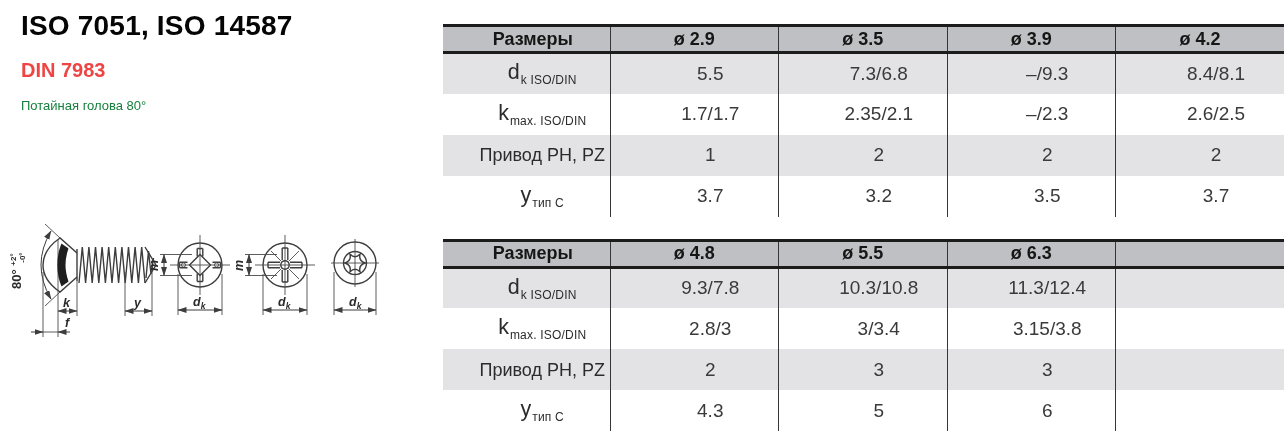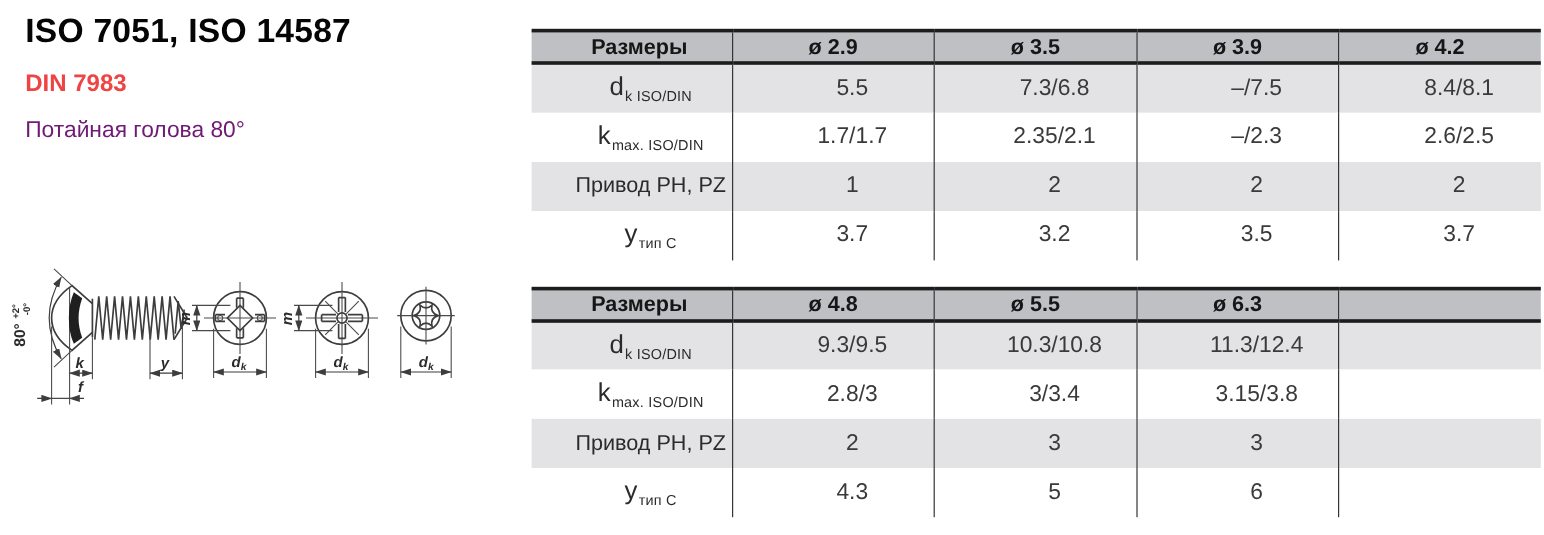--- a/index.html
+++ b/index.html
@@ -11,21 +11,21 @@
   *{box-sizing:border-box;}
   html,body{margin:0;padding:0;}
   body{
     width:1287px;height:446px;background:#ffffff;position:relative;overflow:hidden;
     font-family:"Liberation Sans","DejaVu Sans",sans-serif;color:#222;
   }
   .info{position:absolute;left:21px;top:10px;width:410px;}
   .info h1{margin:0;font-size:28px;line-height:1.15;font-weight:bold;color:#050505;letter-spacing:0.2px;}
   .info h2{margin:17px 0 0;font-size:20px;font-weight:bold;color:#ef4444;}
   .desc{margin:20px 0 0;font-size:20.5px;font-weight:bold;color:#161616;line-height:1.3;}
-  .note{margin:16px 0 0;font-size:19px;font-weight:normal;color:#701a75;}
+  .note{margin:16px 0 0;font-size:13px;font-weight:normal;color:#15803d;}
 
   .tables{position:absolute;left:443px;top:24px;width:841px;}
   table{border-collapse:collapse;table-layout:fixed;width:841px;}
   table + table{margin-top:22px;}
   th,td{padding:0;text-align:center;vertical-align:middle;}
   th{
     background:var(--header-bg);height:27px;
     border-top:3px solid var(--line);border-bottom:3px solid var(--line);
     font-size:18px;font-weight:bold;color:#161616;
   }
@@ -163,21 +163,21 @@
           <th>ø 3.5</th>
           <th>ø 3.9</th>
           <th>ø 4.2</th>
         </tr>
       </thead>
       <tbody>
         <tr>
           <td class="lab"><span class="base">d</span><sub>k ISO/DIN</sub></td>
           <td>5.5</td>
           <td>7.3/6.8</td>
-          <td>–/7.5</td>
+          <td>–/9.3</td>
           <td>8.4/8.1</td>
         </tr>
         <tr>
           <td class="lab"><span class="base">k</span><sub>max. ISO/DIN</sub></td>
           <td>1.7/1.7</td>
           <td>2.35/2.1</td>
           <td>–/2.3</td>
           <td>2.6/2.5</td>
         </tr>
         <tr>
@@ -202,21 +202,21 @@
           <th>Размеры</th>
           <th>ø 4.8</th>
           <th>ø 5.5</th>
           <th>ø 6.3</th>
           <th></th>
         </tr>
       </thead>
       <tbody>
         <tr>
           <td class="lab"><span class="base">d</span><sub>k ISO/DIN</sub></td>
-          <td>9.3/9.5</td>
+          <td>9.3/7.8</td>
           <td>10.3/10.8</td>
           <td>11.3/12.4</td>
           <td></td>
         </tr>
         <tr>
           <td class="lab"><span class="base">k</span><sub>max. ISO/DIN</sub></td>
           <td>2.8/3</td>
           <td>3/3.4</td>
           <td>3.15/3.8</td>
           <td></td>

